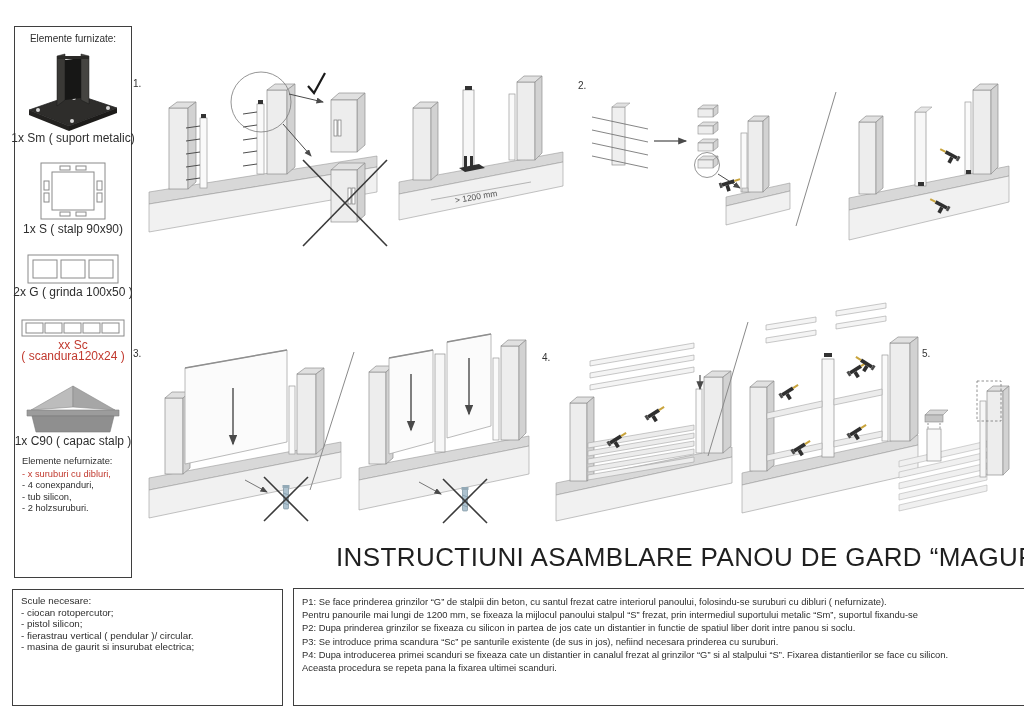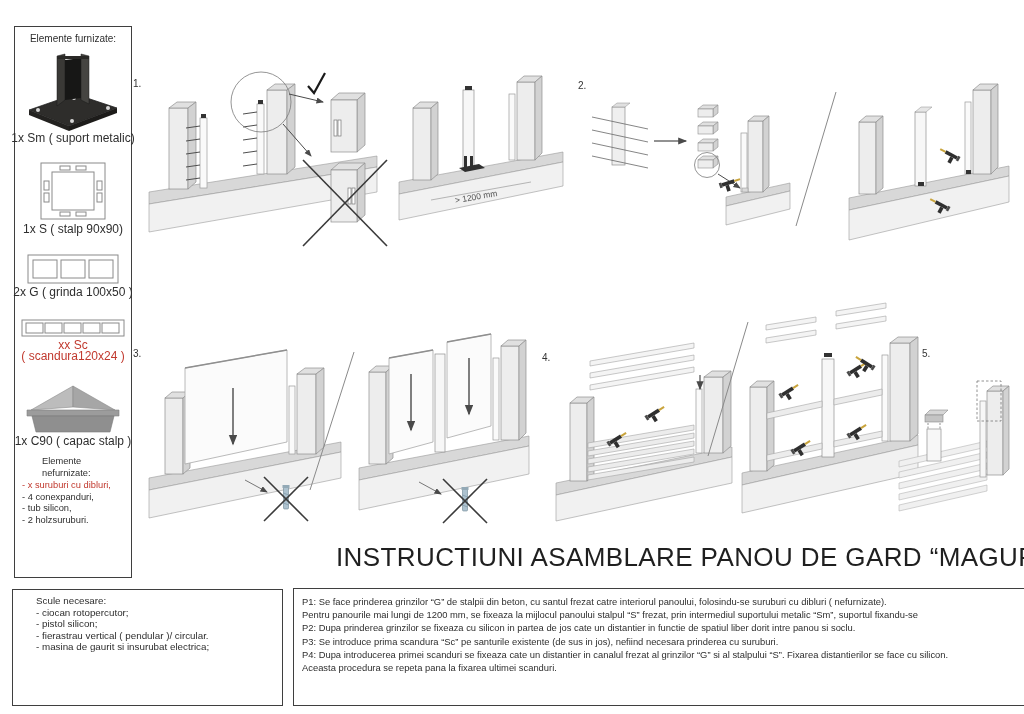--- a/index.html
+++ b/index.html
@@ -9,23 +9,23 @@
   }
   .abs{position:absolute;}
   .box{border:1.5px solid #3f3f3f;background:#fff;box-sizing:border-box;}
   
   #supplied{left:14px;top:26px;width:118px;height:552px;display:flex;flex-direction:column;align-items:center;padding:4px 2px;}
   #supplied .box-title{font-size:10px;margin:2px 0 2px 0;}
   .lbl{font-size:12px;text-align:left;line-height:10px;margin:1px 0 0 0;white-space:nowrap;}
   .lbl.red, .red{color:#c1392e;}
   .fig{display:block;margin:2px auto 0 auto;}
   #nf{align-self:flex-start;margin:10px 0 0 5px;font-size:9.3px;line-height:11.5px;}
-  #nf .nf-title{margin-bottom:1px;margin-left:20px;}
+  #nf .nf-title{margin-bottom:1px;}
   
-  #tools{left:12px;top:589px;width:271px;height:117px;padding:5px 23px;font-size:9.8px;line-height:11.5px;}
+  #tools{left:12px;top:589px;width:271px;height:117px;padding:5px 8px;font-size:9.8px;line-height:11.5px;}
   
   #instr{left:293px;top:588px;width:796px;height:118px;padding:6px 8px;font-size:9.4px;line-height:13.2px;}
   .instr-line{white-space:nowrap;overflow:hidden;}
   
   #title{left:336px;top:542px;width:676px;text-align:center;font-size:26px;letter-spacing:0.4px;color:#1f1f1f;white-space:nowrap;}
   .stepnum{font-size:10px;color:#333;}
   svg{display:block;}
   text{font-family:"Liberation Sans",sans-serif;}
 </style>
 </head>

